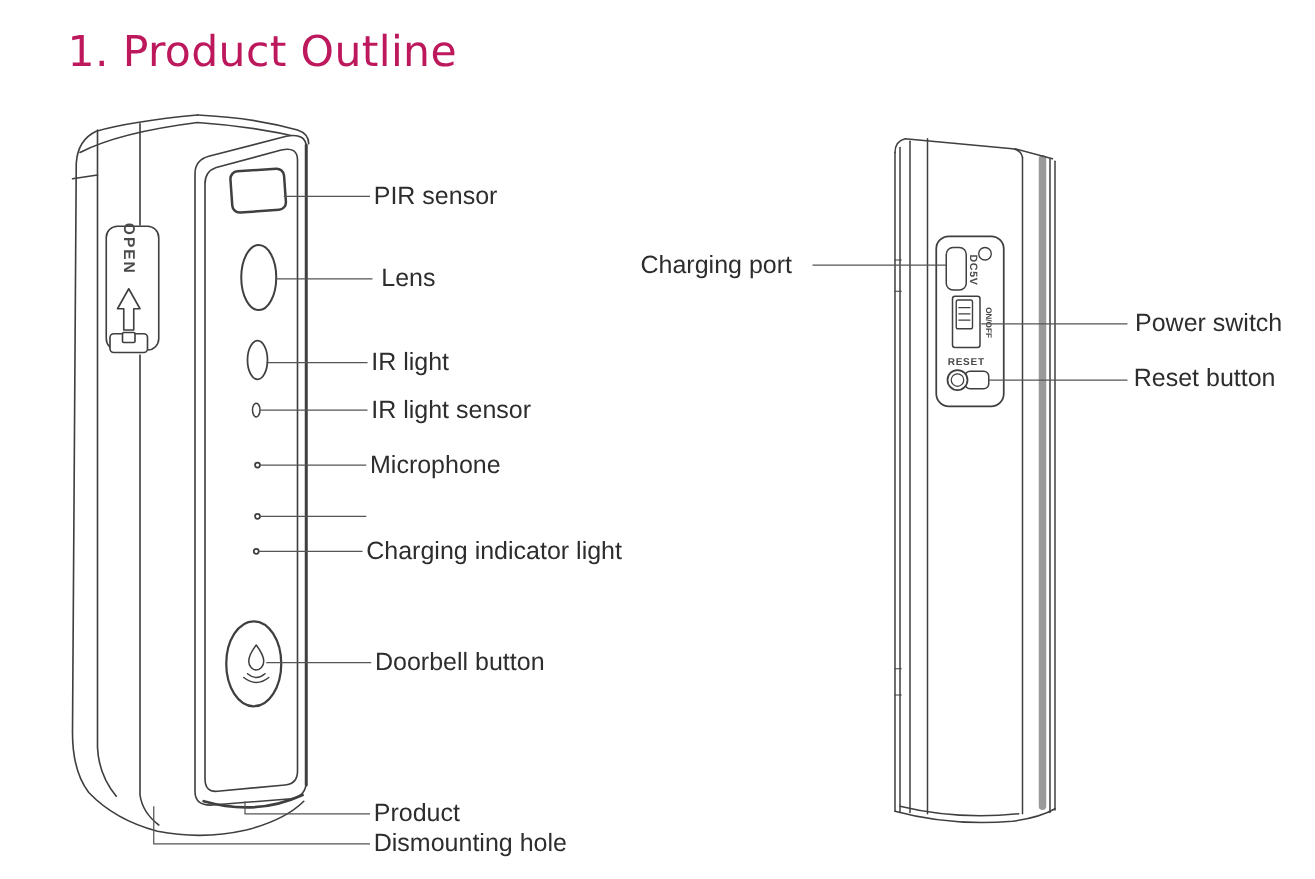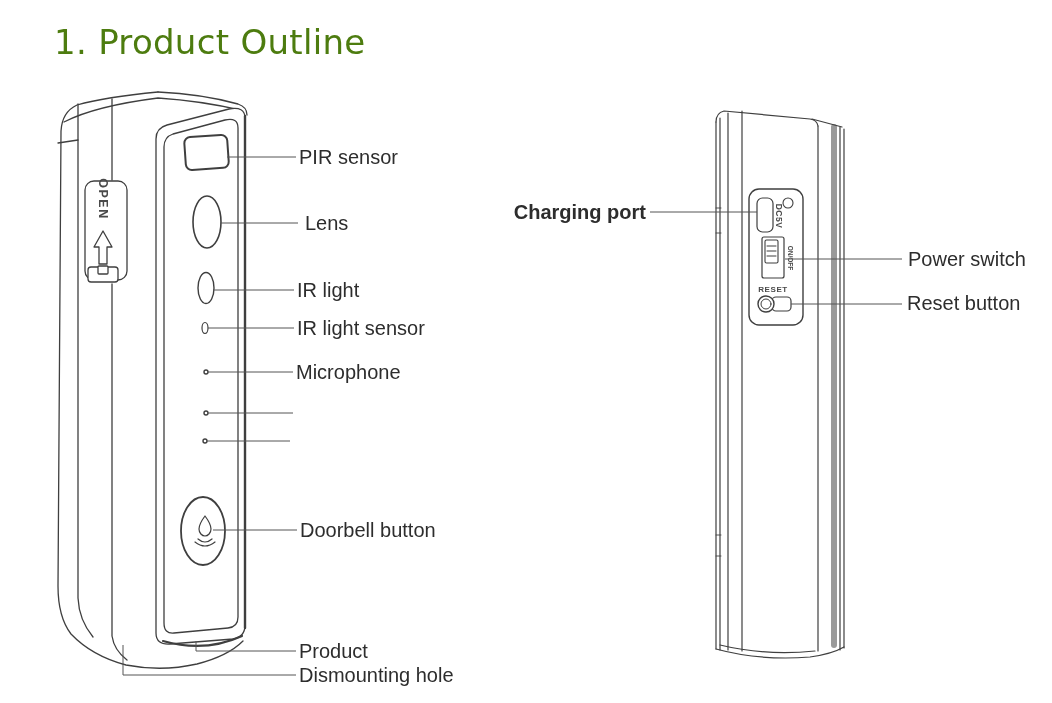--- a/index.html
+++ b/index.html
@@ -3,29 +3,29 @@
 <meta charset="utf-8">
 <style>
   html,body{margin:0;padding:0;background:#fff;}
   #stage{position:relative;width:1052px;height:703px;background:#ffffff;overflow:hidden;
          font-family:"Liberation Sans",sans-serif;}
   #page-title{position:absolute;left:54px;top:22px;font-family:"DejaVu Sans",sans-serif;
               font-size:34px;font-weight:500;letter-spacing:.3px;white-space:nowrap;}
   #art{position:absolute;left:0;top:0;}
   .lbl{position:absolute;font-size:20px;color:#2d2d2d;white-space:nowrap;
        transform:translateY(-50%);line-height:20px;}
-  .lbl.right-align{text-align:right;font-weight:bold;}
+  .lbl.right-align{text-align:center;}
   .mark{font-family:"Liberation Sans",sans-serif;font-weight:bold;fill:#4a4a4a;}
 </style>
 </head>
 <body>
 
 <div id="stage">
 
-  <div id="page-title" style="color: #4d7c0f;">1. Product Outline</div>
+  <div id="page-title" style="color: #be185d;">1. Product Outline</div>
 
   <svg id="art" width="1052" height="703" viewBox="0 0 1052 703">
 
     <g fill="none" stroke="#3f3f3f" stroke-width="1.3" stroke-linecap="round" stroke-linejoin="round">
 
       <path d="M 158,92 Q 105,97 77,105 Q 62,112 61,131 L 58,586 Q 58,617 71,634 Q 92,656 126,665 Q 162,672 197,664 Q 228,656 243,641"></path>
       <path d="M 158,92 Q 202,94 238,104 Q 247,107 247,115"></path>
       <path d="M 58,143 L 78,140"></path>
       <path d="M 78,104 L 78,598 Q 79,620 93,637"></path>
       <path d="M 112,99 L 112,180"></path>
@@ -127,20 +127,21 @@
       <path d="M 785,259 L 902,259"></path>
       <path d="M 791,304 L 902,304"></path>
     </g>
   </svg>
 
   <div class="lbl" style="left:299px;top:157px">PIR sensor</div>
   <div class="lbl" style="left:305px;top:223px">Lens</div>
   <div class="lbl" style="left:297px;top:290px">IR light</div>
   <div class="lbl" style="left:297px;top:328px">IR light sensor</div>
   <div class="lbl" style="left:296px;top:372px">Microphone</div>
+  <div class="lbl" style="left:293px;top:441px">Charging indicator light</div>
   <div class="lbl" style="left:300px;top:530px">Doorbell button</div>
   <div class="lbl" style="left:299px;top:651px">Product</div>
   <div class="lbl" style="left:299px;top:675px">Dismounting hole</div>
 
   <div class="lbl right-align" style="left:500px;top:212px;width:146px">Charging port</div>
   <div class="lbl" style="left:908px;top:259px">Power switch</div>
   <div class="lbl" style="left:907px;top:303px">Reset button</div>
 
 </div>
 

